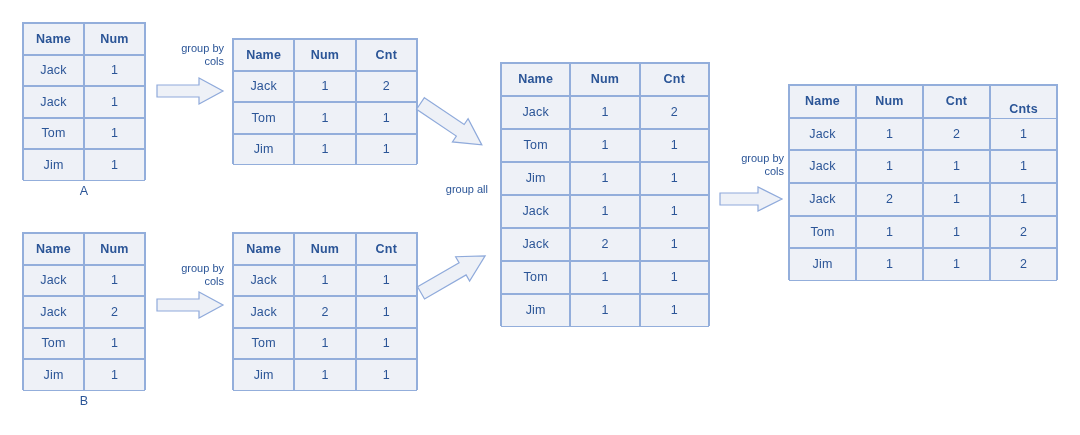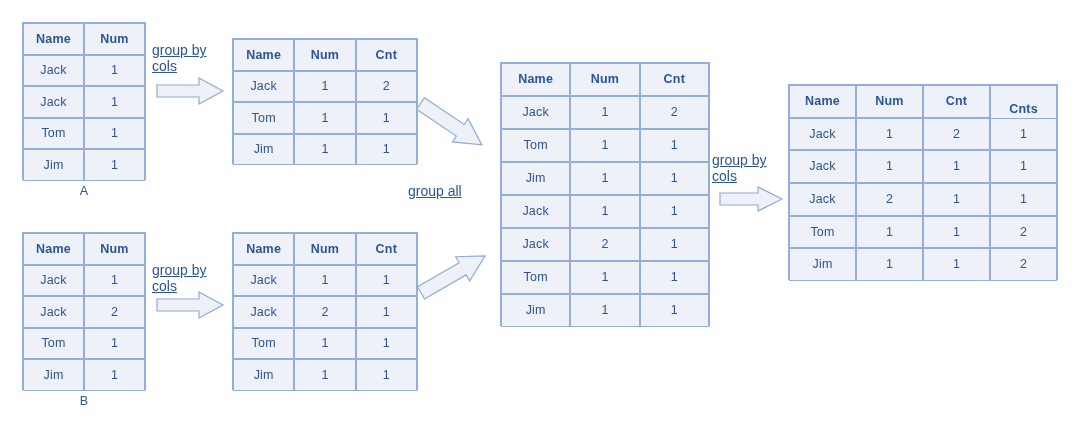--- a/index.html
+++ b/index.html
@@ -62,25 +62,24 @@
     color: #2b5597;
     font-size: 12.5px;
     text-align: center;
     white-space: nowrap;
   }
 
   
   .arrow-label {
     position: absolute;
     color: #2b5597;
-    font-size: 14px;
-    text-align: left;
+    font-size: 11px;
+    text-align: right;
     line-height: 1.15;
     white-space: nowrap;
-    text-decoration: underline;
   }
 
   .arrow-svg {
     position: absolute;
     overflow: visible;
   }
   .arrow-shape {
     fill: #eef1f7;
     stroke: #8faadb;
     stroke-width: 1.2;

